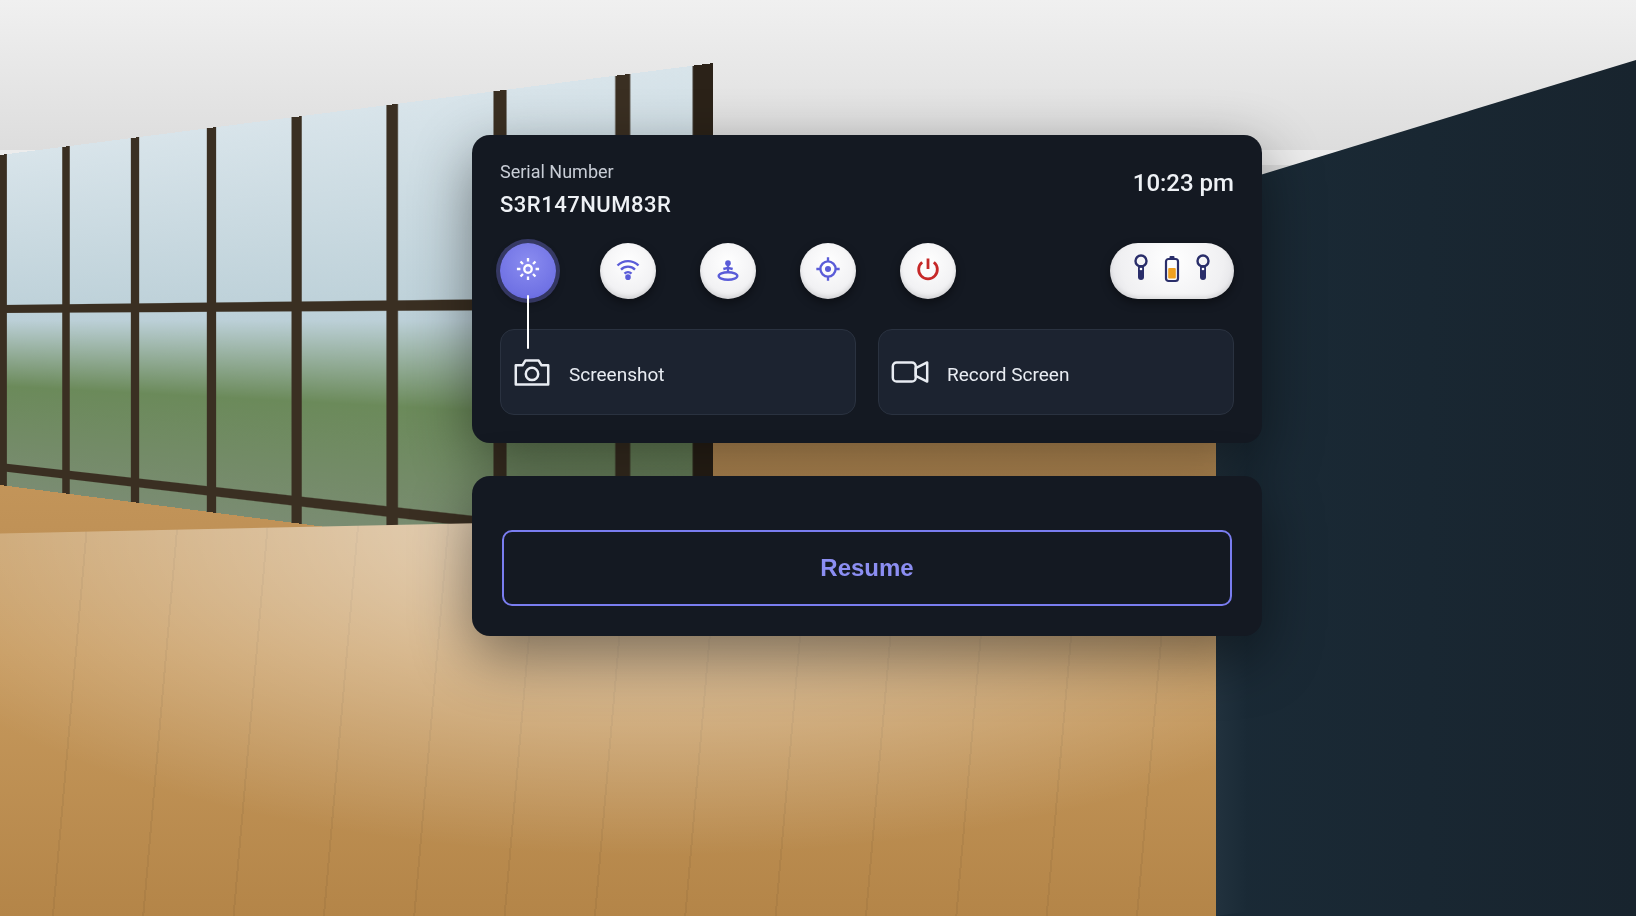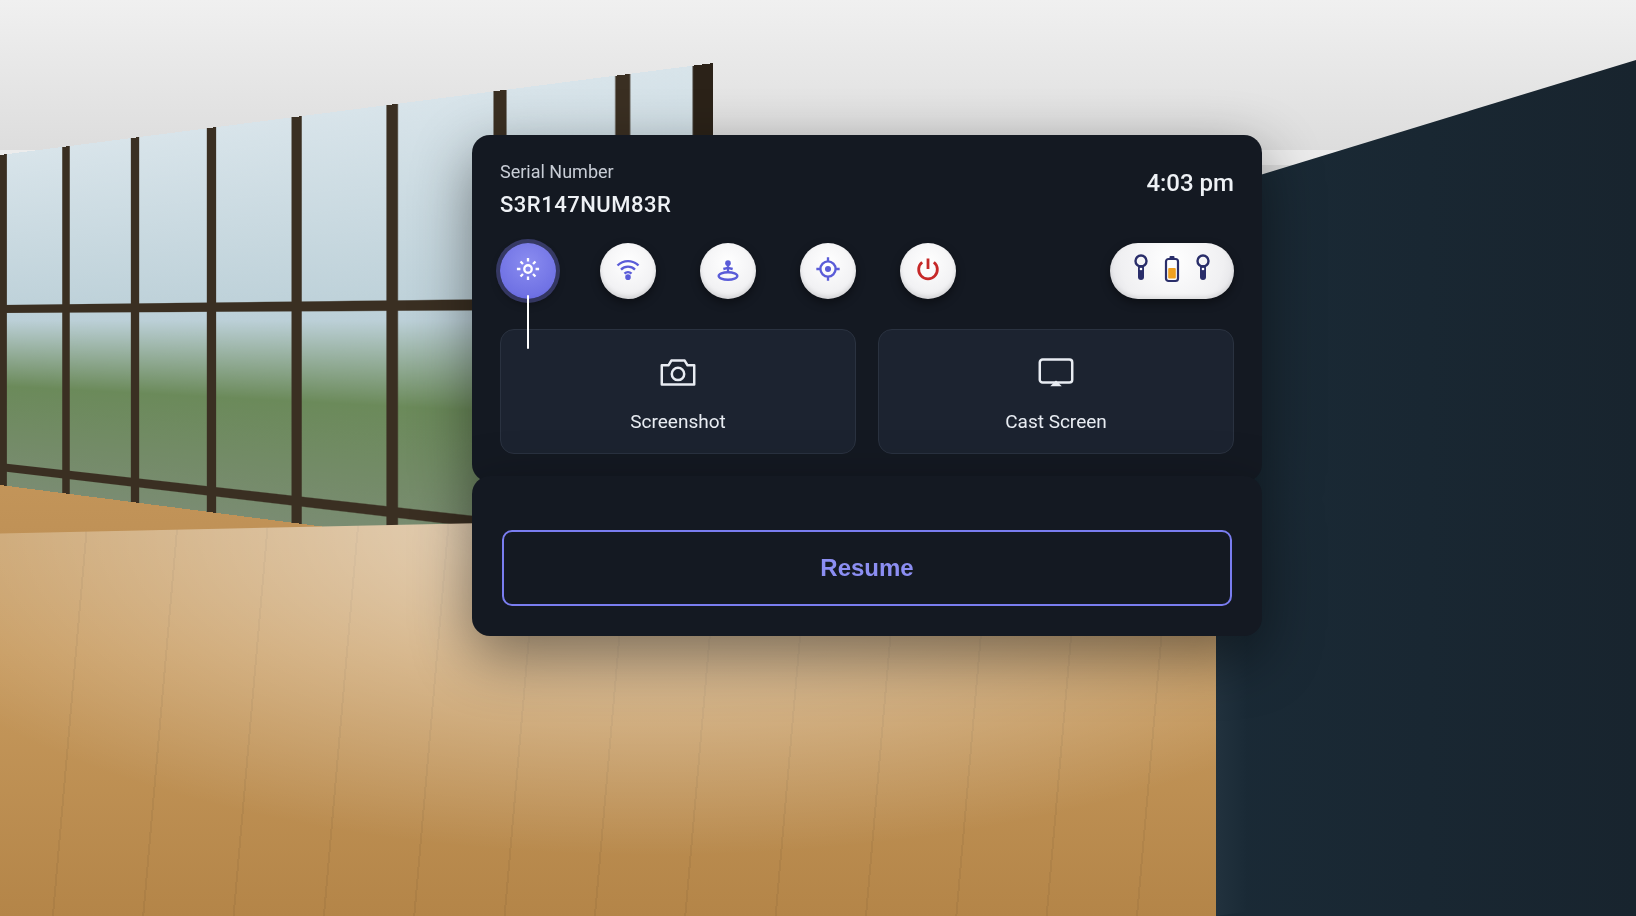--- a/index.html
+++ b/index.html
@@ -120,21 +120,21 @@
     margin-left: auto;
   }
 
   .action-row { display:flex; gap: 22px; margin-top: 30px; }
   .action-card {
     flex:1;
     background: #1c2330;
     border: 1px solid #2a3240;
     border-radius: 14px;
     padding: 24px 10px 20px;
-    display:flex; flex-direction:column; align-items:center; gap:16px;
+    display:flex; flex-direction:row; align-items:center; gap:16px;
     cursor:pointer;
   }
   .action-card svg { width: 42px; height: 36px; }
   .action-label { font-size: 19px; color:#e8ecf2; }
 
   
   .app-row { display:flex; align-items:center; gap:20px; }
   .thumb {
     width: 82px; height: 82px; border-radius: 8px;
     background:
@@ -179,21 +179,21 @@
   <div class="floor"></div>
   <div class="wall-dark"></div>
 </div>
 
 <div class="panel panel-top">
   <div class="header-row">
     <div>
       <div class="serial-label">Serial Number</div>
       <div class="serial-number">S3R147NUM83R</div>
     </div>
-    <div class="clock">4:03 pm</div>
+    <div class="clock">10:23 pm</div>
   </div>
 
   <div class="quick-row">
     <div class="circle-btn active" style="position:relative">
       <span>
         <svg viewBox="0 0 24 24" fill="none" stroke="#ffffff" stroke-width="2">
           <circle cx="12" cy="12" r="3.2"></circle>
           <path d="M12 2.5v3M12 18.5v3M21.5 12h-3M5.5 12h-3M18.4 5.6l-2.1 2.1M7.7 16.3l-2.1 2.1M18.4 18.4l-2.1-2.1M7.7 7.7 5.6 5.6"></path>
         </svg>
       </span>
@@ -272,25 +272,25 @@
         <svg viewBox="0 0 44 36" fill="none" stroke="#e8ecf2" stroke-width="2.6">
           <path d="M5 11h7l3-5h14l3 5h7v20H5z" stroke-linejoin="round"></path>
           <circle cx="22" cy="20" r="6.5"></circle>
         </svg>
       </span>
       <div class="action-label">Screenshot</div>
     </div>
     <div class="action-card">
       <span>
         <svg viewBox="0 0 44 36" fill="none" stroke="#e8ecf2" stroke-width="2.6">
-          <rect x="5" y="5" width="34" height="24" rx="3"></rect>
-          <path d="M16 33h12l-6-6z" fill="#e8ecf2" stroke="none"></path>
-        </svg>
-      </span>
-      <div class="action-label">Cast Screen</div>
+          <rect x="4" y="8" width="24" height="20" rx="4"></rect>
+          <path d="M28 14l12-6v20l-12-6z" stroke-linejoin="round"></path>
+        </svg>
+      </span>
+      <div class="action-label">Record Screen</div>
     </div>
   </div>
 </div>
 
 <div class="panel panel-bottom">
   <button class="resume-btn">
     <span>Resume</span>
   </button>
 </div>
 

